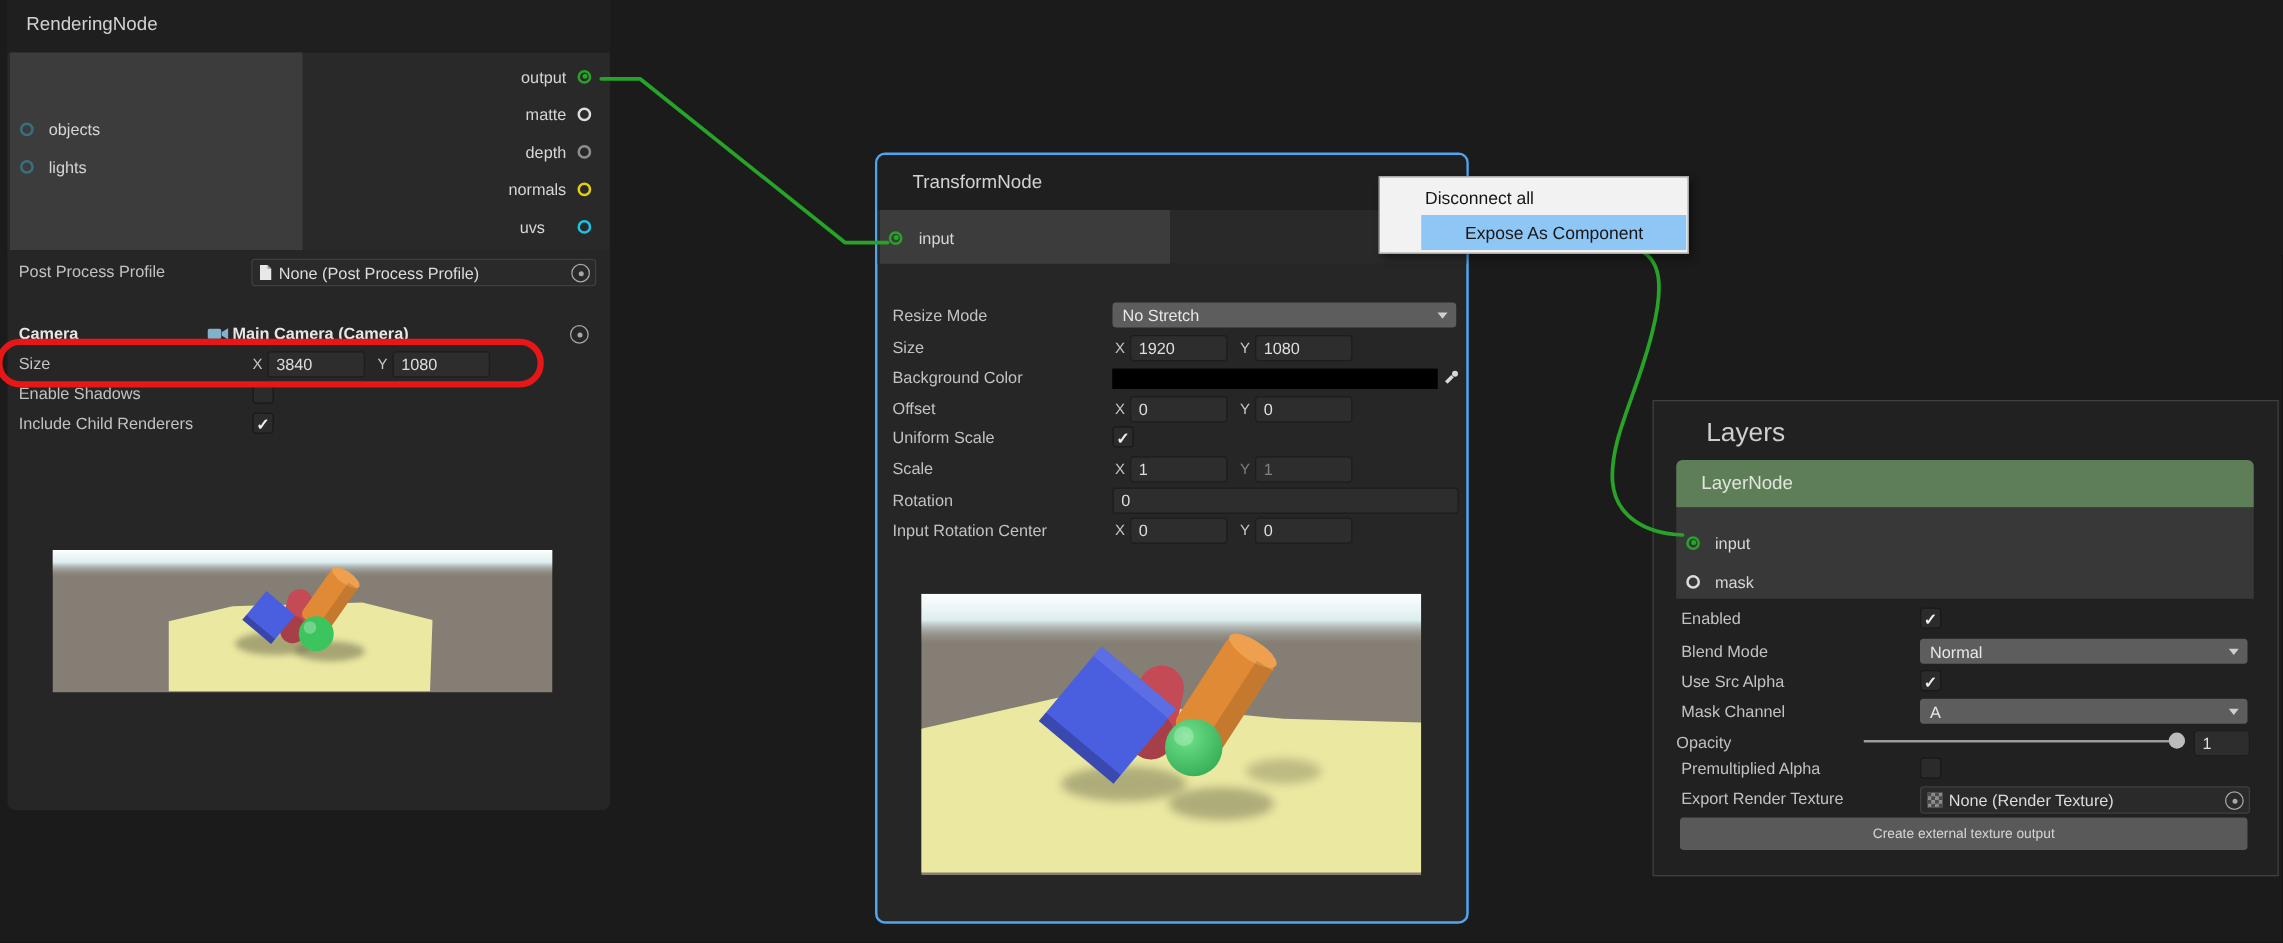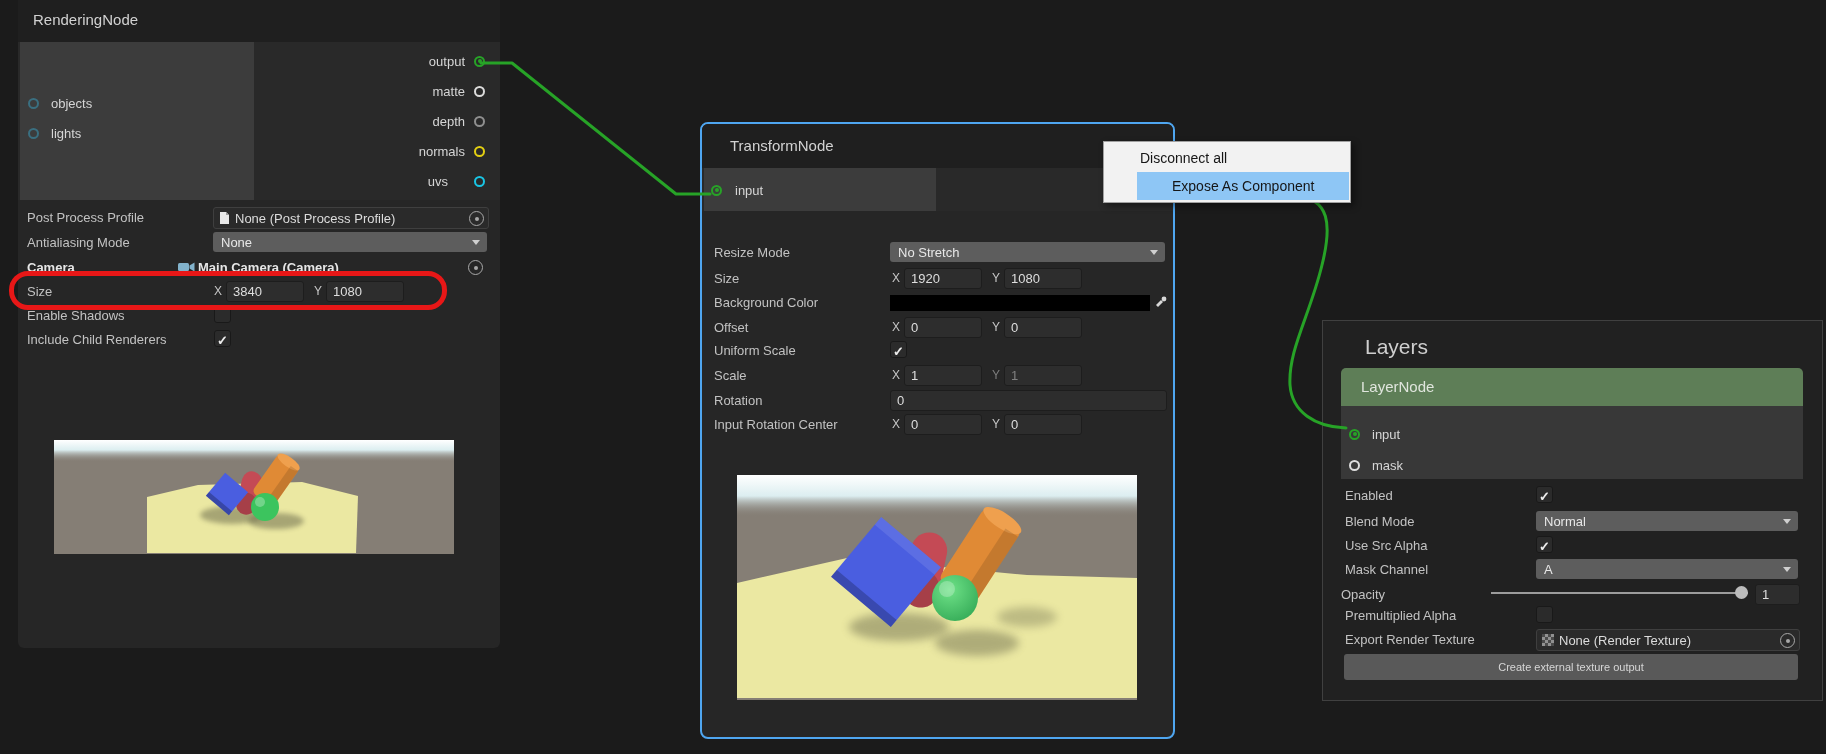--- a/index.html
+++ b/index.html
@@ -72,21 +72,21 @@
   #wires{position:absolute;left:0;top:0;z-index:50;pointer-events:none;}
   #red-highlight{position:absolute;left:-9px;top:271px;width:438px;height:39px;border:5px solid #e81717;
                  border-radius:19px;z-index:60;pointer-events:none;box-sizing:border-box;}
   .preview{position:absolute;}
 </style>
 </head>
 <body>
 
 <div id="canvas">
 
-  <div class="node" id="rendering-node" style="left:18px;top:0;width:482px;height:648px;border-radius:0 0 6px 6px;">
+  <div class="node" id="rendering-node" style="left:6px;top:0;width:482px;height:648px;border-radius:0 0 6px 6px;">
     <div class="node-hdr" style="height:42px;border-radius:0;">
       <span class="node-title" style="position:absolute;left:15px;top:11px;">RenderingNode</span>
     </div>
     <div class="ports" style="top:42px;height:158px;">
       <div class="ports-left" style="left:2px;width:234px;"></div>
       <div class="port-row" style="left:10px;top:49px;">
         <span class="pdot teal"></span>
         <span class="port-label" style="margin-left:12px;">objects</span>
       </div>
       <div class="port-row" style="left:10px;top:79px;">
@@ -119,27 +119,20 @@
       <span class="lbl" style="left:9px;">Post Process Profile</span>
       <div class="objfield" style="left:195px;width:274px;">
         <svg width="11" height="14" viewBox="0 0 11 14" style="margin-left:5px;flex:0 0 auto;">
           <path d="M1 1 h6 l3 3 v9 h-9 z" fill="#e8e8e8"></path>
             <path d="M7 1 l3 3 h-3 z" fill="#9a9a9a"></path>
         </svg>
         <span class="txt">None (Post Process Profile)</span>
         <span class="pickwrap">
             <span class="picker"></span>
           </span>
-      </div>
-    </div>
-    <div class="prow" style="top:230px;">
-      <span class="lbl" style="left:9px;">Antialiasing Mode</span>
-      <div class="dd" style="left:195px;width:274px;">
-        <span>None</span>
-        <span class="arr"></span>
       </div>
     </div>
     <div class="prow" style="top:255px;">
       <span class="lbl bold" style="left:9px;">Camera</span>
       <svg width="18" height="12" viewBox="0 0 18 12" style="position:absolute;left:160px;top:6px;">
         <rect x="0" y="2" width="11" height="8" rx="1.5" fill="#82b2cb"></rect>
         <path d="M11.5 4.5 L16.5 1.5 V10.5 L11.5 7.5 Z" fill="#82b2cb"></path>
       </svg>
       <span class="lbl bold" style="left:180px;">Main Camera (Camera)</span>
       <span class="picker" style="position:absolute;left:450px;top:5px;"></span>

